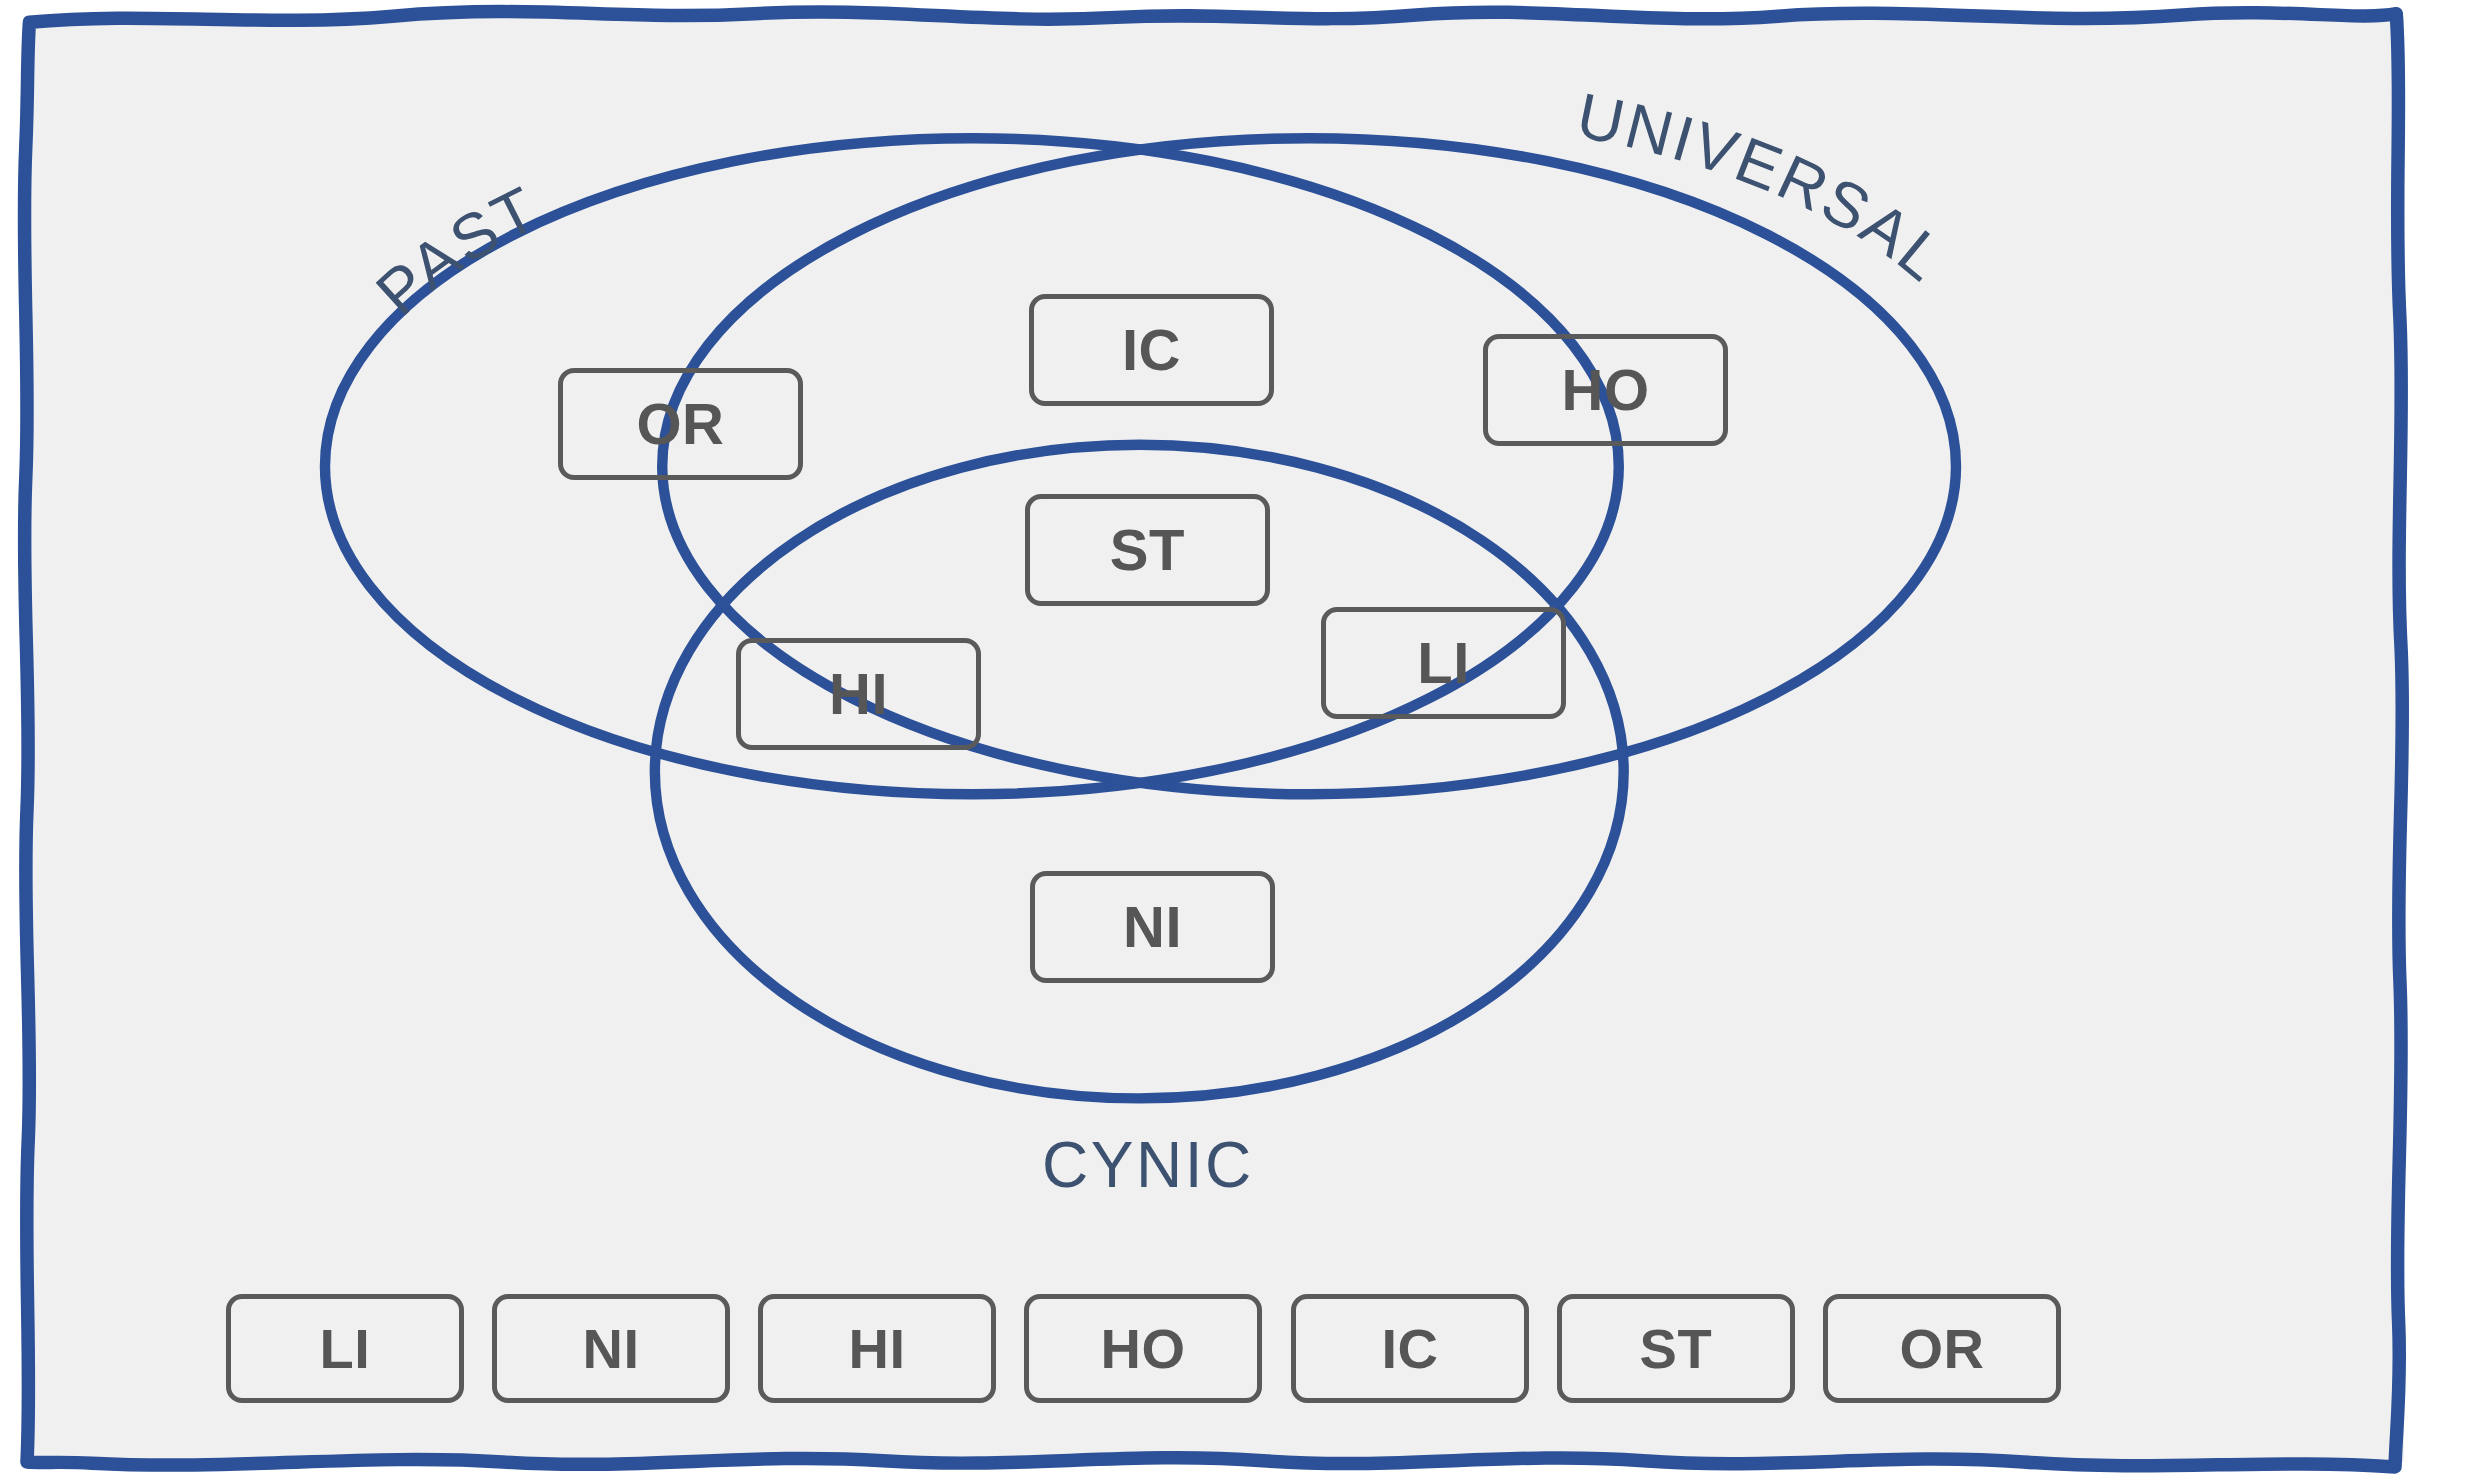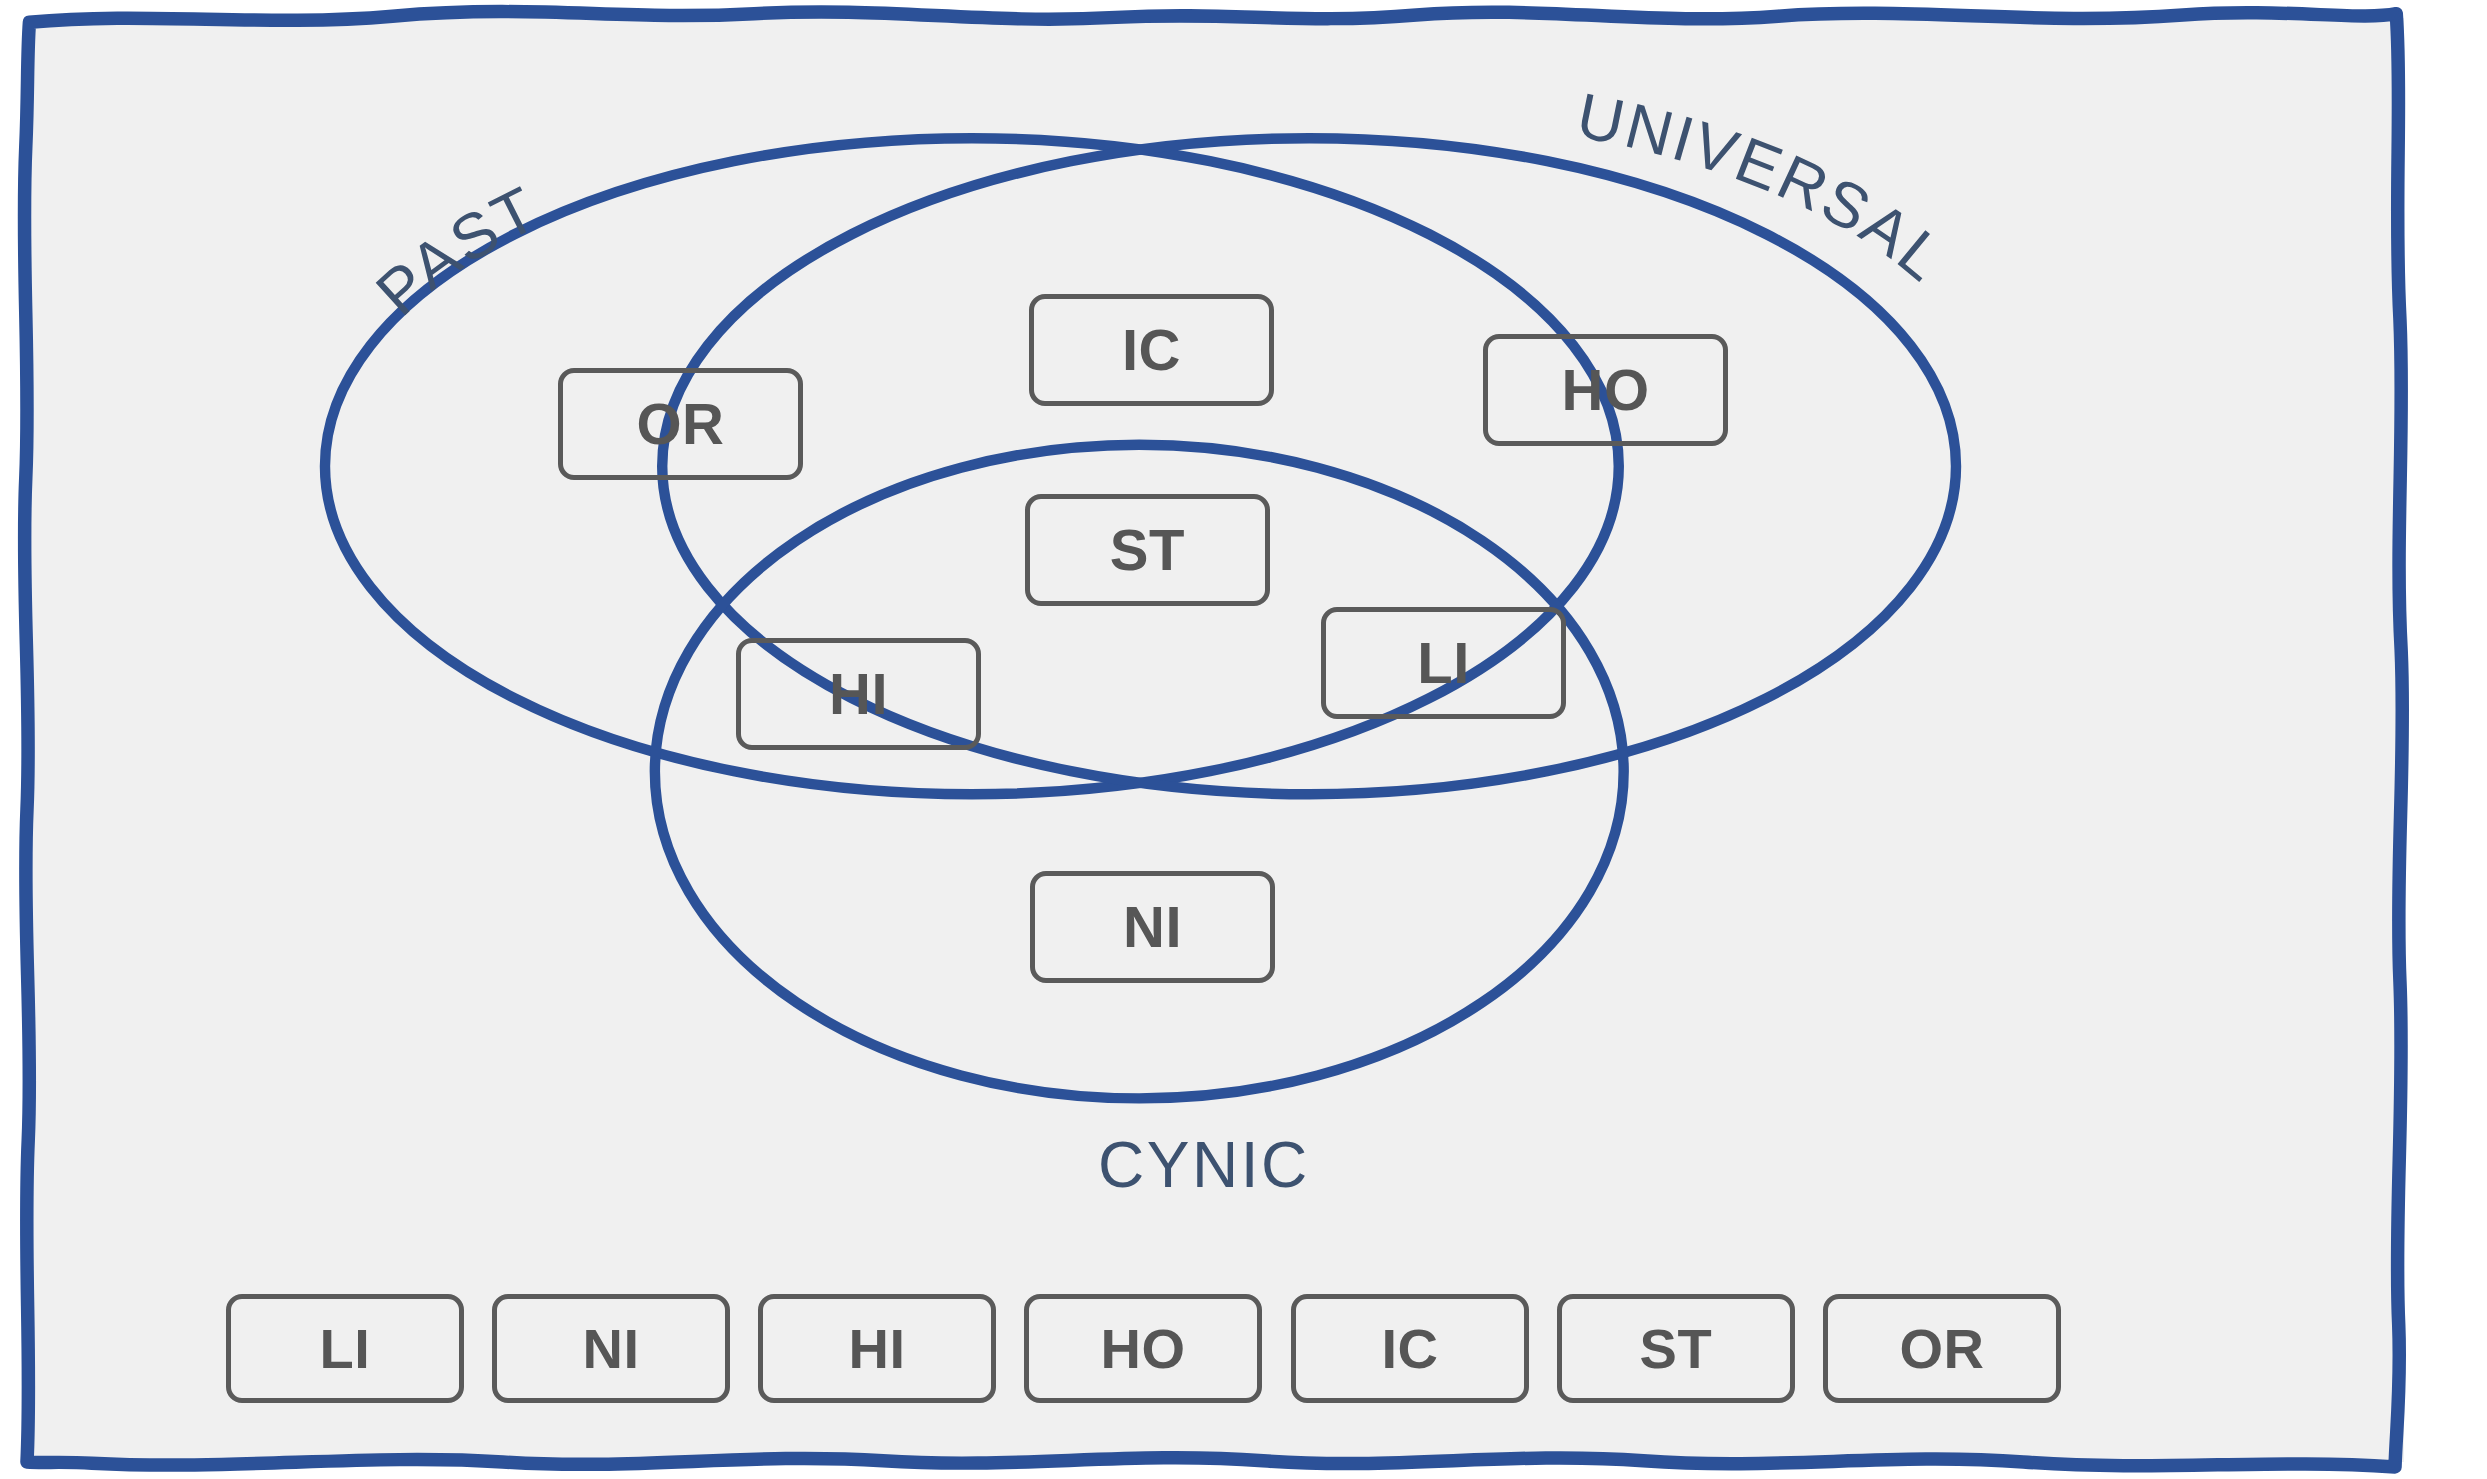--- a/index.html
+++ b/index.html
@@ -122,21 +122,21 @@
       <path id="path-universal" d="M 2530,215 A 1055,535 0 0 1 3268,700"></path>
     </defs>
     <text fill="#3d5270" font-family="Liberation Sans, sans-serif" font-size="104" letter-spacing="4">
       <textPath href="#path-past" startOffset="6%">PAST</textPath>
     </text>
     <text fill="#3d5270" font-family="Liberation Sans, sans-serif" font-size="104" letter-spacing="4">
       <textPath href="#path-universal" startOffset="4%">UNIVERSAL</textPath>
     </text>
   </svg>
 
-  <div class="set-label" style="left:1098px; top:1128px;">CYNIC</div>
+  <div class="set-label" style="left:1042px; top:1128px;">CYNIC</div>
 
   <div class="chip chip-venn" style="left:558px; top:368px;">OR</div>
 
   <div class="chip chip-venn" style="left:1029px; top:294px;">IC</div>
 
   <div class="chip chip-venn" style="left:1483px; top:334px;">HO</div>
 
   <div class="chip chip-venn" style="left:1025px; top:494px;">ST</div>
 
   <div class="chip chip-venn" style="left:736px; top:638px;">HI</div>

